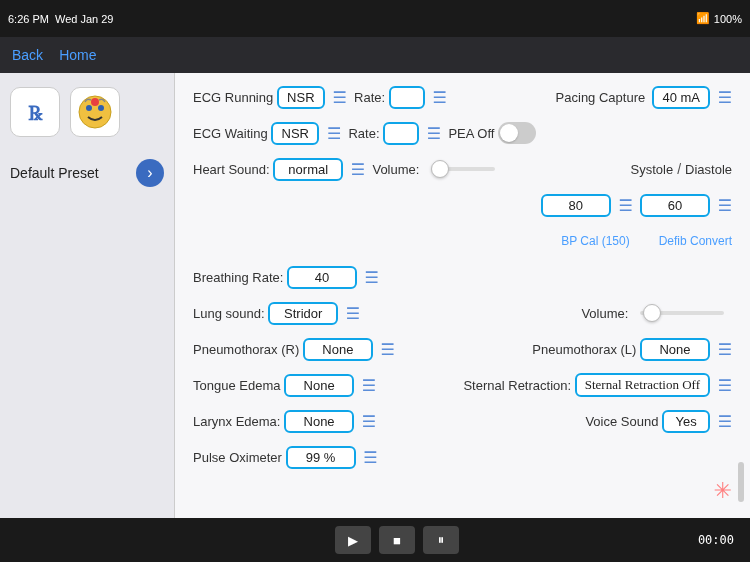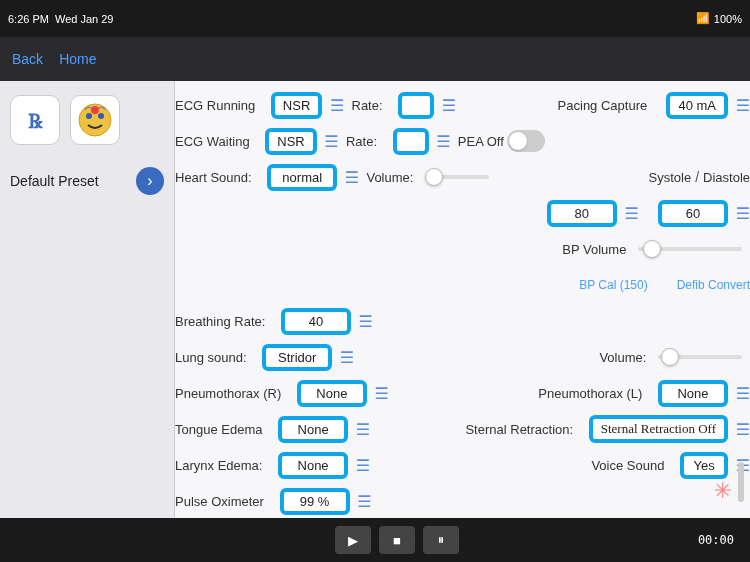--- a/index.html
+++ b/index.html
@@ -15,21 +15,21 @@
       justify-content: space-between;
       padding: 0 8px;
       font-size: 11px;
     }
     .status-left { display: flex; gap: 6px; }
     .status-right { display: flex; gap: 4px; align-items: center; }
 
     
     .nav-bar {
       background: #2a2a2e;
-      height: 44px;
+      height: 36px;
       display: flex;
       align-items: center;
       padding: 0 12px;
       gap: 16px;
     }
     .nav-link { color: #4a9eff; font-size: 14px; text-decoration: none; }
 
     
     .main-layout {
       display: flex;
@@ -73,46 +73,45 @@
       display: flex; align-items: center; justify-content: center;
       font-size: 16px;
       cursor: pointer;
       border: none;
     }
 
     
     .content {
       flex: 1;
       background: #f7f7f9;
-      padding: 10px 0;
+      padding: 10px 18px;
       overflow-y: auto;
     }
 
     
     .param-row {
       display: flex;
       align-items: center;
       margin-bottom: 8px;
       min-height: 28px;
     }
     .param-label {
       font-size: 13px;
       color: #333;
       white-space: nowrap;
     }
     .param-value {
-      border: 4px solid #0ea5e9;
+      border: 2px solid #0ea5e9;
       border-radius: 6px;
       background: white;
       padding: 2px 8px;
       font-size: 13px;
       min-width: 70px;
       text-align: center;
       color: #222;
-      margin-left: 12px;
     }
     .param-value.small { min-width: 48px; }
     .param-value.large { min-width: 100px; font-family: Liberation Serif, serif; }
     .menu-icon {
       color: #5b8dd9;
       font-size: 16px;
       margin-left: 4px;
       cursor: pointer;
     }
 
@@ -323,30 +322,20 @@
     <div class="param-row" style="justify-content: flex-end;">
       <span class="param-value">80</span>
       &nbsp;
       <span class="menu-icon">☰</span>
       &nbsp;&nbsp;
       <span class="param-value">60</span>
       &nbsp;
       <span class="menu-icon">☰</span>
     </div>
 
-    <div class="param-row">
-      <span class="spacer"></span>
-      <span class="param-label">BP Volume</span>
-      &nbsp;
-      <div style="display:flex; align-items:center; width:120px;">
-        <div class="slider-track" style="width:100%;">
-          <div class="slider-thumb" style="left:5%;"></div>
-        </div>
-      </div>
-    </div>
 
     <div class="param-row">
       <span class="spacer"></span>
       <span class="link-text">BP Cal (150)</span>
       &nbsp;&nbsp;&nbsp;&nbsp;&nbsp;&nbsp;&nbsp;&nbsp;
       <span class="link-text">Defib Convert</span>
     </div>
 
 
     <div class="param-row">

